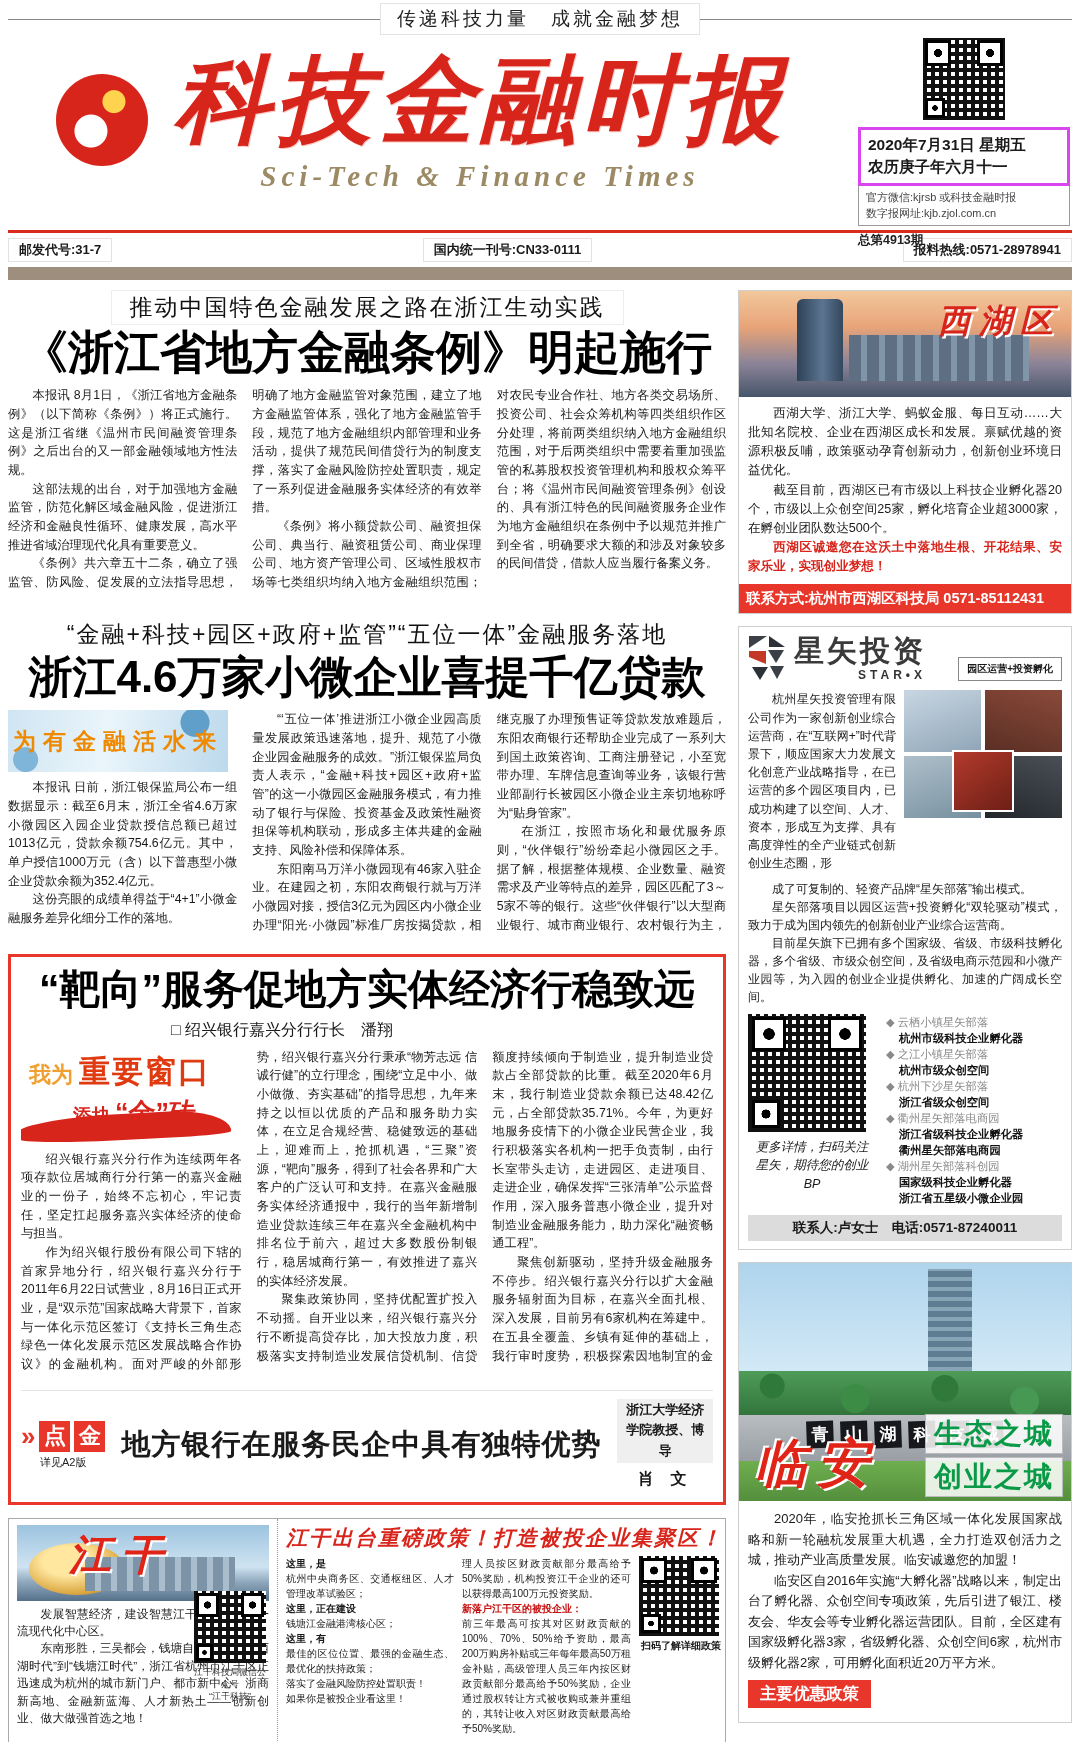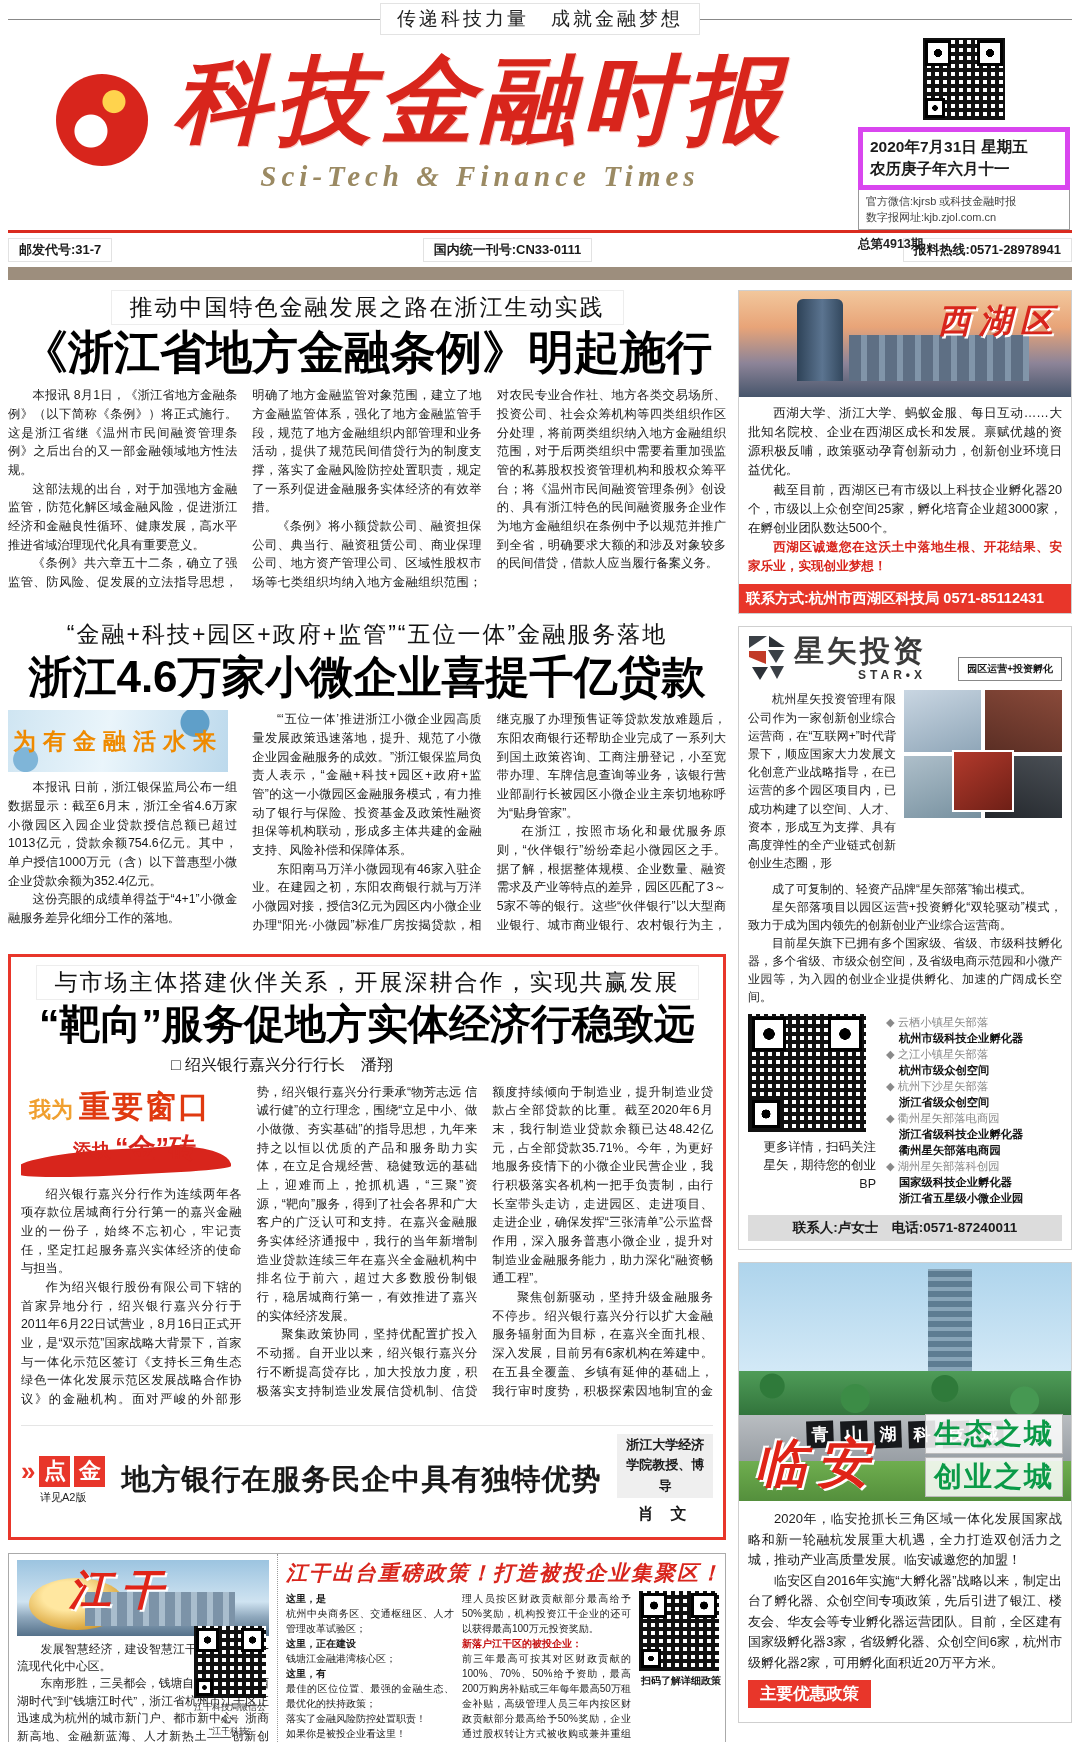--- a/index.html
+++ b/index.html
@@ -19,21 +19,21 @@
   .paper-title { font-size:96px; line-height:1.12; font-weight:900; color:#d8251c; letter-spacing:6px; font-style:italic; text-shadow:1px 1px 0 #f6c9c4; white-space:nowrap; }
   .paper-sub { margin-top:6px; font-family:"Liberation Serif","DejaVu Serif",serif; font-style:italic; font-weight:bold; font-size:29px; color:#9b8a63; letter-spacing:5px; }
   .head-right { position:absolute; right:2px; top:2px; width:212px; }
   .qr { position:relative; background:
         repeating-linear-gradient(0deg,#111 0 4px,transparent 4px 8px),
         repeating-linear-gradient(90deg,#111 0 4px,#fff 4px 8px); }
   .qr::before,.qr::after,.qr i { content:''; position:absolute; width:24%; height:24%; border:3px solid #000;
         background:radial-gradient(circle,#000 0 28%,#fff 30%); }
   .qr::before { top:3%; left:3%; } .qr::after { top:3%; right:3%; } .qr i { bottom:3%; left:3%; }
   .head-qr { width:82px; height:82px; margin:4px auto 0; }
-  .date-box { border:5px solid #d946ef; padding:4px 7px; font-weight:bold; font-size:15.5px; line-height:1.45; margin-top:7px; background:#fff; }
+  .date-box { border:3px solid #d946ef; padding:4px 7px; font-weight:bold; font-size:15.5px; line-height:1.45; margin-top:7px; background:#fff; }
   .net-box { border:1px solid #999; border-top:none; padding:3px 7px; font-size:11px; color:#444; line-height:1.5; }
   .issue { margin-top:6px; font-size:12.5px; font-weight:bold; color:#222; }
   .red-rule { height:3px; background:#da2b1f; margin-top:2px; }
   .info-bar { display:flex; justify-content:space-between; align-items:center; padding:5px 0; }
   .info-item { border:1px solid #e2e2e2; padding:2px 10px; font-weight:bold; font-size:13px; background:#fff; }
   .tan-bar { height:13px; background:#9d8e7d; }
 
   
   .content { display:flex; gap:12px; margin-top:10px; }
   .main-col { width:718px; }
@@ -135,21 +135,21 @@
   .sx-collage { flex:1; position:relative; display:grid; grid-template-columns:1fr 1fr; grid-auto-rows:62px; gap:4px; }
   .sx-cell1 { background:linear-gradient(160deg,#c9d6e2,#8fa6b8); }
   .sx-cell2 { background:linear-gradient(200deg,#8a4a3a,#5a2e24); }
   .sx-cell3 { background:linear-gradient(160deg,#aebfca,#76909f); }
   .sx-cell4 { background:linear-gradient(200deg,#4a4f55,#23272c); }
   .sx-center { position:absolute; left:50%; top:50%; transform:translate(-50%,-50%); width:62px; height:62px;
       background:linear-gradient(145deg,#b33a2c,#6e1f16); border:2px solid #fff; }
   .sx-paras { margin-top:7px; }
   .sx-paras p { font-size:12px; line-height:1.5; text-align:justify; text-indent:2em; }
   .sx-bottom { display:flex; gap:10px; margin-top:8px; }
-  .sx-qrcol { width:128px; flex:none; text-align:right; }
+  .sx-qrcol { width:128px; flex:none; text-align:center;font-style:italic; }
   .sx-qr { width:118px; height:118px; }
   .sx-qr-cap { font-size:12.5px; line-height:1.5; margin-top:6px; }
   .sx-list { flex:1; font-size:11.3px; line-height:1.42; }
   .sx-list p.loc { color:#8a8a8a; }
   .sx-list p.locb { font-weight:bold; color:#111; padding-left:13px; }
   .sx-contact { background:#dcdcdc; text-align:center; font-weight:bold; font-size:13.5px; padding:4px 2px; margin-top:9px; }
 
   .linan { display:flex; flex-direction:column; }
   .ln-photo { height:238px; position:relative; overflow:hidden;
       background: linear-gradient(180deg,#aed4ec 0%,#d8ecf8 52%,#e8f3fa 60%); }
@@ -243,21 +243,20 @@
               <p>本报讯 日前，浙江银保监局公布一组数据显示：截至6月末，浙江全省4.6万家小微园区入园企业贷款授信总额已超过1013亿元，贷款余额754.6亿元。其中，单户授信1000万元（含）以下普惠型小微企业贷款余额为352.4亿元。</p>
               <p>这份亮眼的成绩单得益于“4+1”小微金融服务差异化细分工作的落地。</p>
               <p>“‘五位一体’推进浙江小微企业园高质量发展政策迅速落地，提升、规范了小微企业园金融服务的成效。”浙江银保监局负责人表示，“金融+科技+园区+政府+监管”的这一小微园区金融服务模式，有力推动了银行与保险、投资基金及政策性融资担保等机构联动，形成多主体共建的金融支持、风险补偿和保障体系。</p>
               <p>东阳南马万洋小微园现有46家入驻企业。在建园之初，东阳农商银行就与万洋小微园对接，授信3亿元为园区内小微企业办理“阳光·小微园”标准厂房按揭贷款，相继克服了办理预售证等贷款发放难题后，东阳农商银行还帮助企业完成了一系列大到国土政策咨询、工商注册登记，小至宽带办理、车牌信息查询等业务，该银行营业部副行长被园区小微企业主亲切地称呼为“贴身管家”。</p>
               <p>在浙江，按照市场化和最优服务原则，“伙伴银行”纷纷牵起小微园区之手。据了解，根据整体规模、企业数量、融资需求及产业等特点的差异，园区匹配了3～5家不等的银行。这些“伙伴银行”以大型商业银行、城市商业银行、农村银行为主，覆盖率达96%。如台州银行就与当地100家小微园区签订合作协议，挂牌并设置常驻服务点，为近5000家入园企业提供45亿元资金支持。</p>
             </div>
         </div>
       </div>
 
       <div class="red-box">
-        <div class="kicker">与市场主体搭建伙伴关系，开展深耕合作，实现共赢发展</div>
         <div class="headline h3a">“靶向”服务促地方实体经济行稳致远</div>
         <div class="byline3">□ 绍兴银行嘉兴分行行长　潘翔</div>
         <div class="body3 a3h">
           <div class="gold-graphic">
             <p class="l1">
               <span class="g1">我为</span><span class="g2">重要窗口</span>
             </p>
             <p class="l2">
               <span class="g3">添块</span><span class="g4">“金”砖</span>
             </p>

